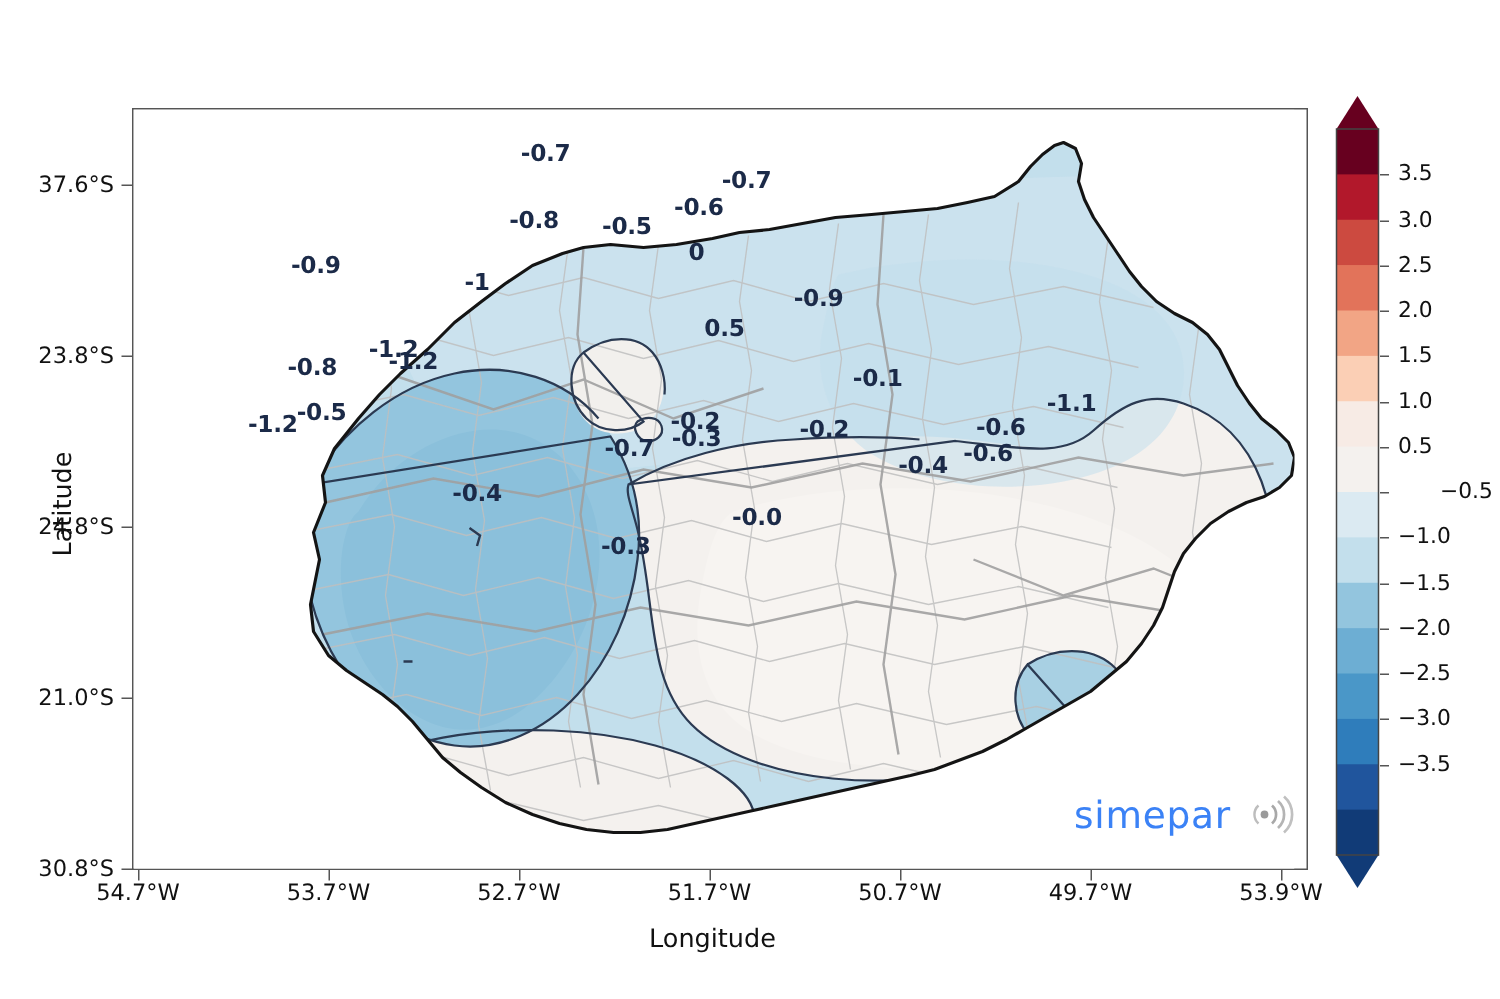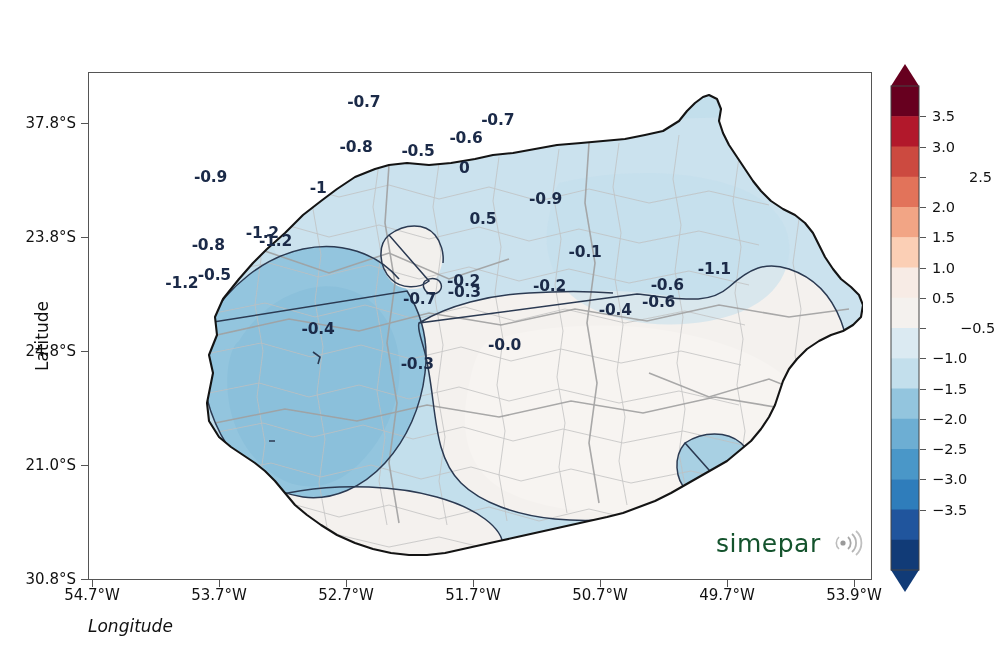--- a/index.html
+++ b/index.html
@@ -17,39 +17,39 @@
   .axes svg{position:absolute;left:0;top:0;}
   .ytick-wrap{position:absolute;left:0;top:0;width:88px;height:666px;}
   .ytxt{position:absolute;right:12px;font-size:15px;color:#111;transform:translateY(-50%);
         white-space:nowrap;}
   .ytickmark{position:absolute;left:81px;width:7px;height:1.2px;background:#555;}
 
   .xtxt{position:absolute;top:586px;font-size:15px;color:#111;
         transform:translateX(-50%);white-space:nowrap;}
   .xtickmark{position:absolute;top:580px;width:1.2px;height:7px;background:#555;}
 
-  .axlabel-x{position:absolute;left:88px;top:616px;width:774px;text-align:left;
-             font-size:17px;color:#111;font-style:italic;}
+  .axlabel-x{position:absolute;left:88px;top:616px;width:774px;text-align:center;
+             font-size:17px;color:#111;}
   .axlabel-y{position:absolute;left:-18px;top:326px;width:120px;text-align:center;
              font-size:17px;color:#111;transform:rotate(-90deg);transform-origin:50% 50%;}
 
   
   .cbar{position:absolute;left:888px;top:62px;width:34px;height:532px;}
   .cbar svg{position:absolute;left:0;top:0;}
   .cbtick{position:absolute;left:32px;width:6px;height:1.2px;background:#555;}
   .cbtxt{position:absolute;left:44px;font-size:14.5px;color:#111;
          transform:translateY(-50%);white-space:nowrap;}
 
   
   .clab{position:absolute;font-size:15.5px;font-weight:600;color:#1b2a48;
         transform:translate(-50%,-50%);white-space:nowrap;letter-spacing:-.2px;}
 
   
   .logo{position:absolute;left:716px;top:528px;display:flex;align-items:center;gap:9px;}
-  .logo-text{font-size:25px;color:#14532d;letter-spacing:.5px;
+  .logo-text{font-size:25px;color:#3b82f6;letter-spacing:.5px;
              font-family:"DejaVu Sans","Liberation Sans",sans-serif;}
 </style>
 </head>
 <body>
 
 <div id="fig">
 
 
   <div class="axes">
     <svg width="774" height="508" viewBox="0 0 774 508">
@@ -246,21 +246,21 @@
         <div class="clab" style="left: 328.176px; top: 290.97px;">-0.3</div>
       </div>
   </div>
 
   <div class="ytick-wrap">
     <div class="ytickmark" style="top:123px"></div>
     <div class="ytickmark" style="top:237px"></div>
     <div class="ytickmark" style="top:351px"></div>
     <div class="ytickmark" style="top:465px"></div>
     <div class="ytickmark" style="top:579px"></div>
-    <div class="ytxt" style="top:123px">37.8°S</div>
+    <div class="ytxt" style="top:123px">37.6°S</div>
     <div class="ytxt" style="top:237px">23.8°S</div>
     <div class="ytxt" style="top:351px">24.8°S</div>
     <div class="ytxt" style="top:465px">21.0°S</div>
     <div class="ytxt" style="top:579px">30.8°S</div>
   </div>
   <div class="axlabel-y">Latitude</div>
 
   <div>
     <div class="xtickmark" style="left:92px"></div>
     <div class="xtickmark" style="left:219px"></div>
@@ -302,21 +302,21 @@
       <polygon id="cb-top" points="3,24 17,2 31,24" fill="#67001f"></polygon>
       <polygon id="cb-bot" points="3,508 17,530 31,508" fill="#113b77"></polygon>
       <rect x="3" y="24" width="28" height="484" fill="none" stroke="#444" stroke-width="1"></rect>
     </svg>
     <div id="cb-ticks">
         <div class="cbtick" style="top: 54.25px;"></div>
         <div class="cbtxt" style="top: 54.25px;">3.5</div>
         <div class="cbtick" style="top: 84.5px;"></div>
         <div class="cbtxt" style="top: 84.5px;">3.0</div>
         <div class="cbtick" style="top: 114.75px;"></div>
-        <div class="cbtxt" style="top: 114.75px; margin-left: 37px;">2.5</div>
+        <div class="cbtxt" style="top: 114.75px;">2.5</div>
         <div class="cbtick" style="top: 145px;"></div>
         <div class="cbtxt" style="top: 145px;">2.0</div>
         <div class="cbtick" style="top: 175.25px;"></div>
         <div class="cbtxt" style="top: 175.25px;">1.5</div>
         <div class="cbtick" style="top: 205.5px;"></div>
         <div class="cbtxt" style="top: 205.5px;">1.0</div>
         <div class="cbtick" style="top: 235.75px;"></div>
         <div class="cbtxt" style="top: 235.75px;">0.5</div>
         <div class="cbtick" style="top: 266px;"></div>
         <div class="cbtxt" style="top: 266px; margin-left: 28px;">−0.5</div>

